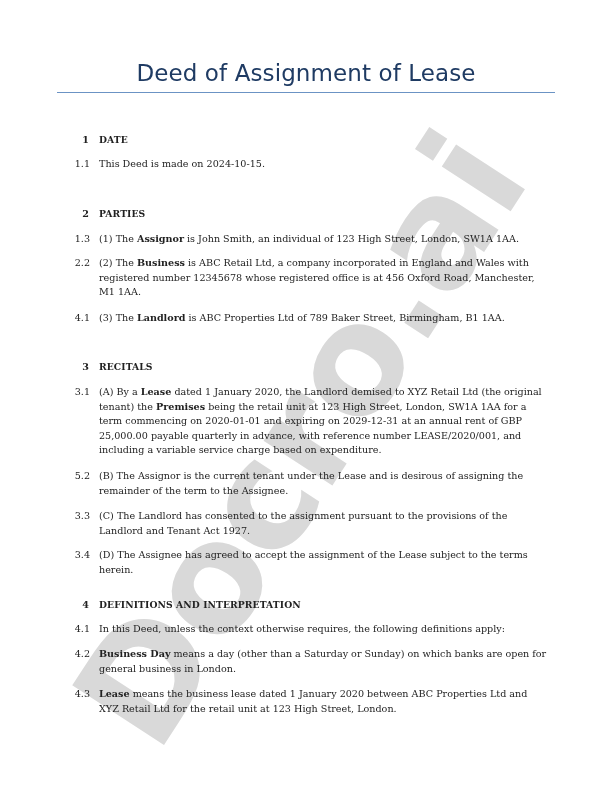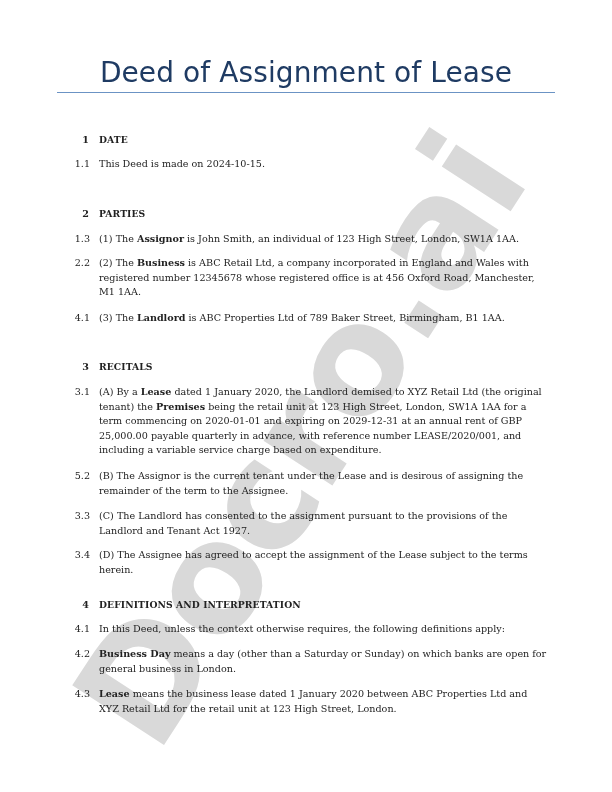--- a/index.html
+++ b/index.html
@@ -21,21 +21,21 @@
       width: 612px;
       height: 792px;
     }
     .title {
       position: absolute;
       left: 57px;
       width: 498px;
       top: 57px;
       text-align: center;
       font-family: "DejaVu Sans", "Liberation Sans", sans-serif;
-      font-size: 28px;
+      font-size: 23px;
       color: #1f3b63;
       letter-spacing: 0.1px;
       line-height: 32px;
     }
     .title-rule {
       position: absolute;
       left: 57px;
       width: 498px;
       top: 92px;
       height: 0;

